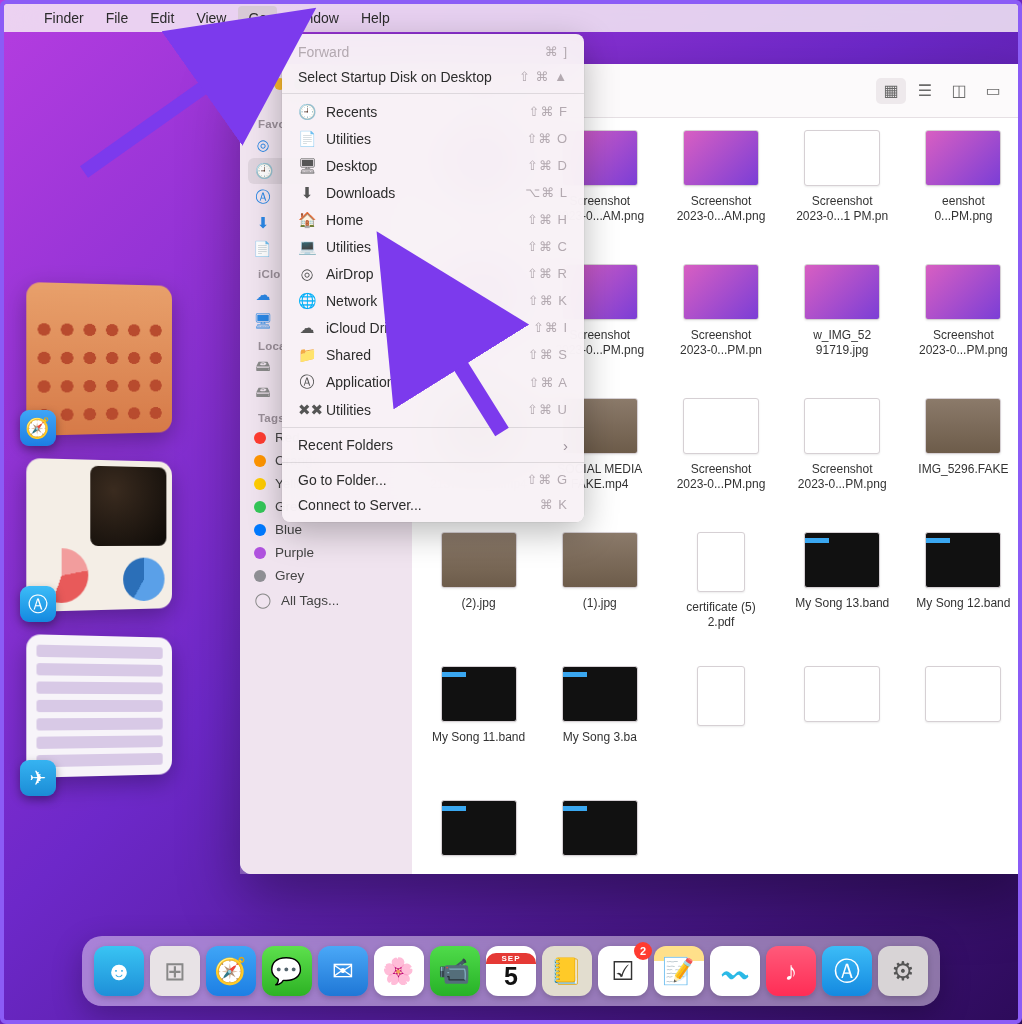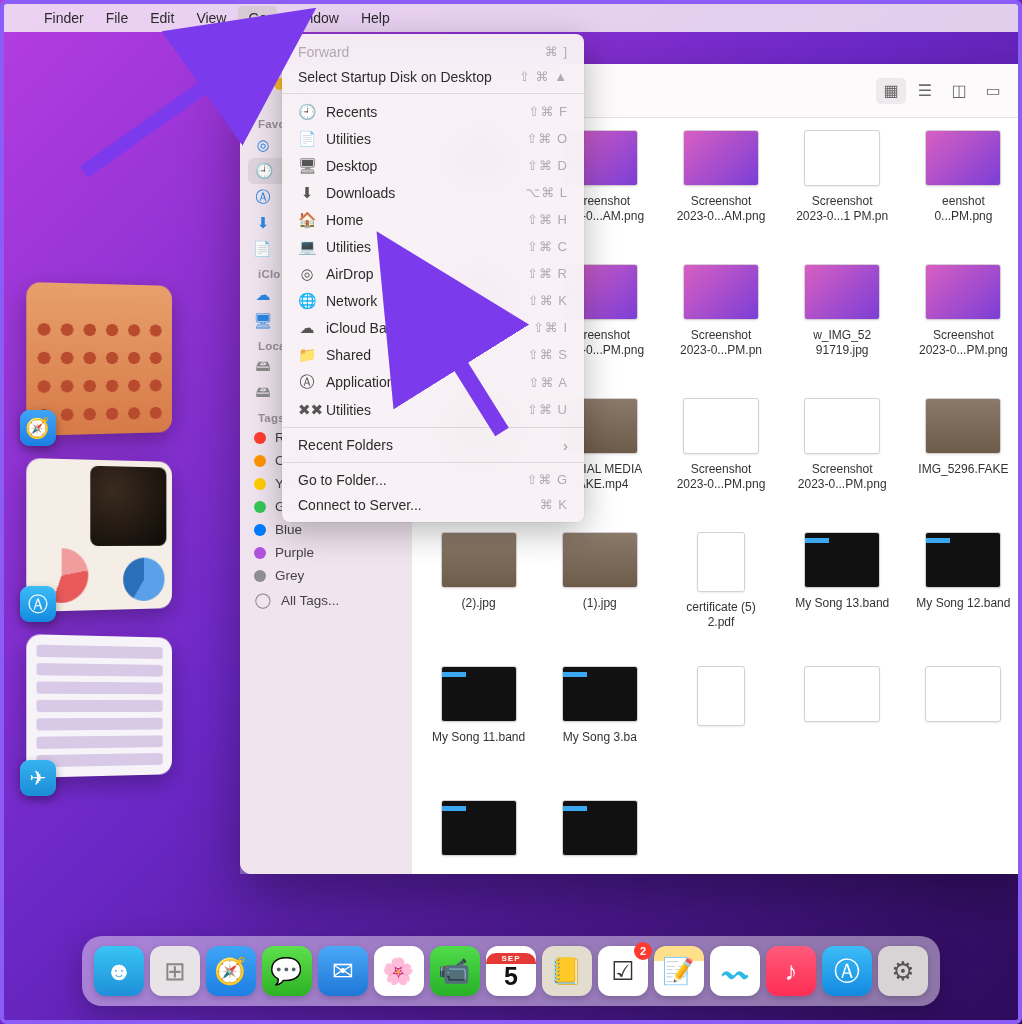--- a/index.html
+++ b/index.html
@@ -408,21 +408,21 @@
         <span>AirDrop</span>
         <span class="sc">⇧⌘ R</span>
       </div>
       <div class="dd-row">
         <span class="ico">🌐</span>
         <span>Network</span>
         <span class="sc">⇧⌘ K</span>
       </div>
       <div class="dd-row">
         <span class="ico">☁︎</span>
-        <span>iCloud Back</span>
+        <span>iCloud Drive</span>
         <span class="sc">⇧⌘ I</span>
       </div>
       <div class="dd-row">
         <span class="ico">📁</span>
         <span>Shared</span>
         <span class="sc">⇧⌘ S</span>
       </div>
       <div class="dd-row">
         <span class="ico">Ⓐ</span>
         <span>Applications</span>

